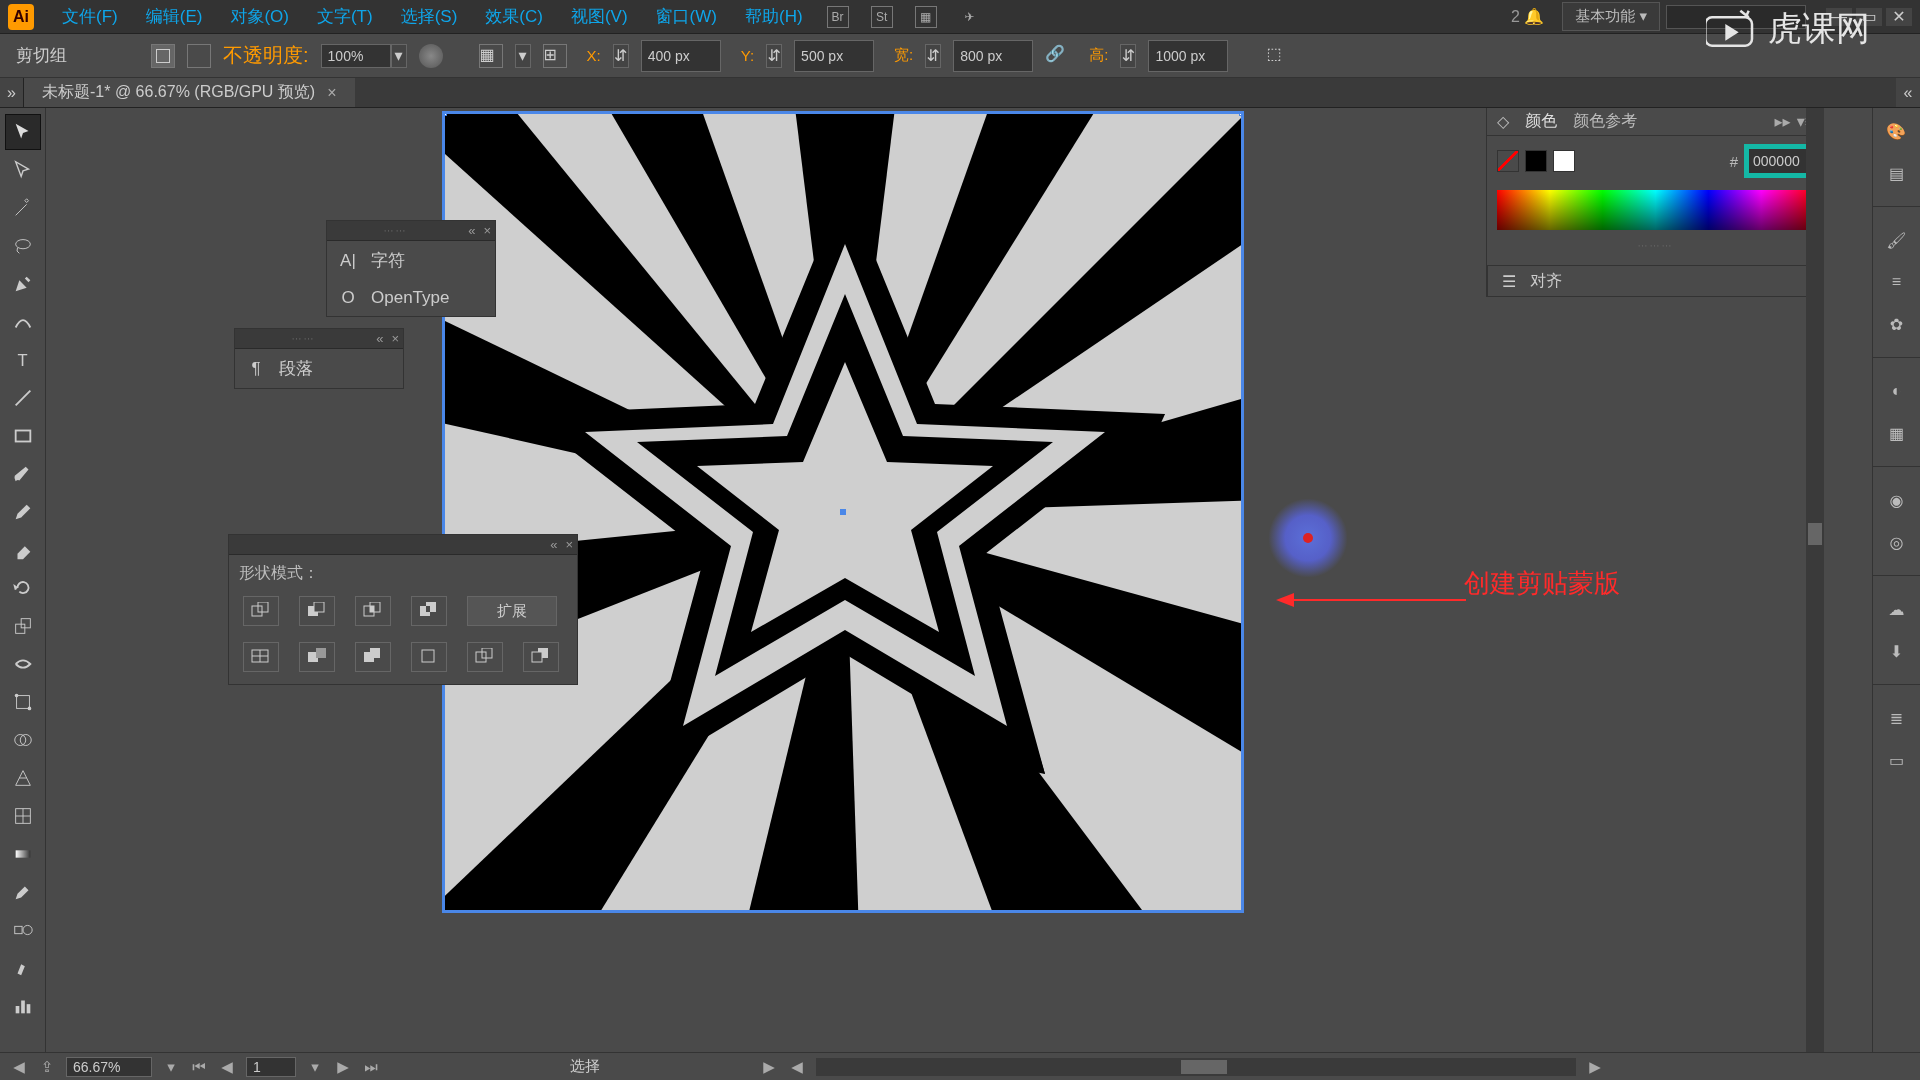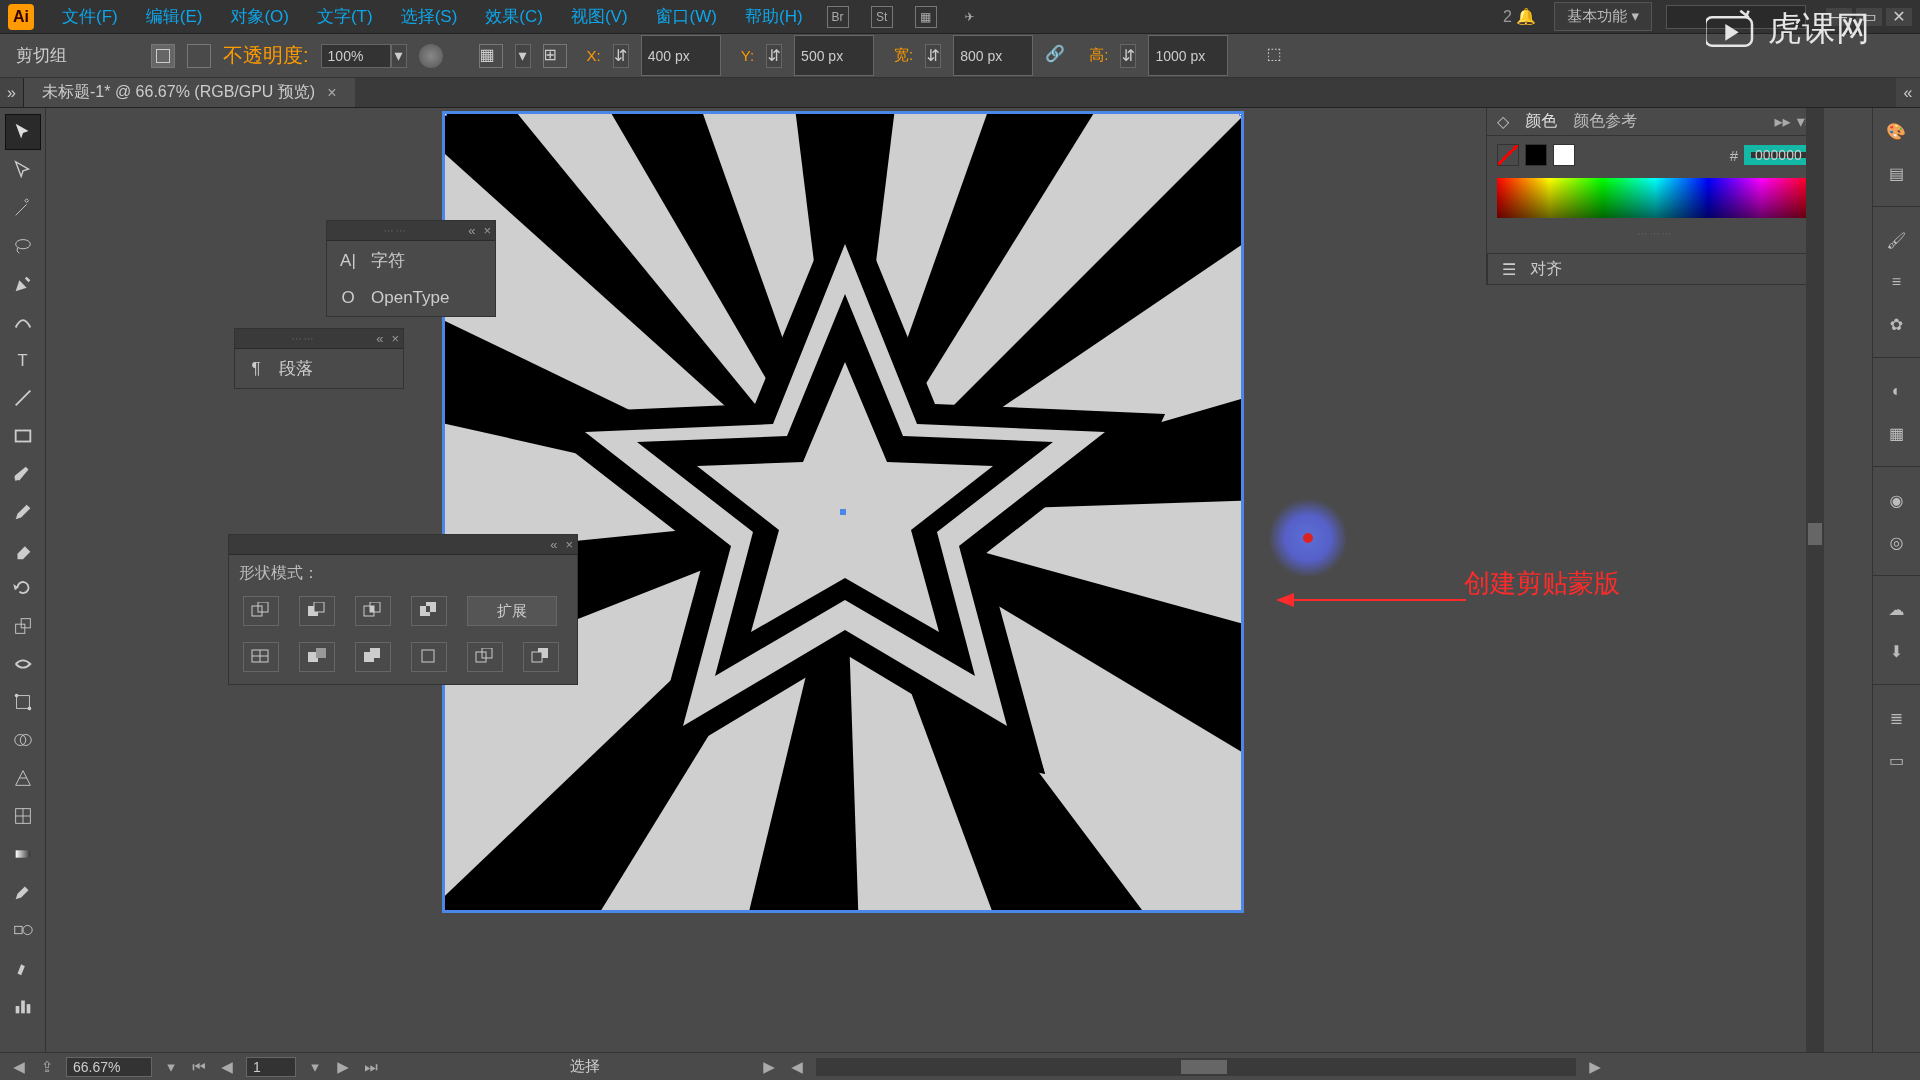--- a/index.html
+++ b/index.html
@@ -6,31 +6,31 @@
 body { background: #4a4a4a; width: 1920px; height: 1080px; overflow: hidden; position: relative; color: #ccc; }
 
 
 .menubar { height: 34px; background: #333; display: flex; align-items: center; padding: 0 8px; border-bottom: 1px solid #222; }
 .ai-logo { width: 26px; height: 26px; background: #ff9a00; border-radius: 4px; display: flex; align-items: center; justify-content: center; color: #330000; font-weight: bold; font-size: 16px; margin-right: 14px; }
 .menu-item { padding: 0 14px; font-size: 17px; color: #0ea5e9; cursor: pointer; }
 .menubar-icons { display: flex; margin-left: 10px; gap: 22px; align-items: flex-end; }
 .menubar-icon { width: 22px; height: 22px; border: 1px solid #777; display: flex; align-items: center; justify-content: center; font-size: 12px; color: #aaa; }
 .menubar-spacer { flex: 1; }
 .notif { color: #999; margin-right: 18px; font-size: 16px; }
-.workspace-dd { background: #3a3a3a; padding: 4px 12px; border: 1px solid #555; font-size: 15px; color: #bbb; margin-right: 14px; }
+.workspace-dd { background: #3a3a3a; padding: 4px 12px; border: 1px solid #555; font-size: 15px; color: #bbb; margin-right: 6px; }
 .search { width: 140px; height: 24px; background: #2a2a2a; border: 1px solid #555; }
 .win-ctrl { display: flex; gap: 4px; margin-left: 20px; }
 .win-btn { width: 26px; height: 18px; background: #444; display:flex; align-items:center; justify-content:center; color:#ccc; }
 
 
 .controlbar { height: 44px; background: #4a4a4a; border-bottom: 1px solid #333; display: flex; align-items: center; padding: 0 16px; gap: 12px; }
 .ctrl-text { font-size: 17px; color: #ccc; }
 .orange { color: #ff9a00; font-size: 20px; }
 .ctrl-box { width: 24px; height: 24px; border: 1px solid #777; }
-.num-input { width: 80px; height: 41px; background: #333; border: 1px solid #666; color: #ccc; font-size: 14px; padding: 0 6px; display: flex; align-items: center; }
+.num-input { width: 80px; height: 32px; background: #333; border: 1px solid #666; color: #ccc; font-size: 14px; padding: 0 6px; display: flex; align-items: center; }
 .num-lbl { color: #ff9a00; font-size: 15px; margin-left: 8px; }
 .opacity-input { display: flex; align-items: center; }
 .opacity-input .box { width: 70px; height: 24px; background: #333; border: 1px solid #666; padding: 0 6px; display:flex; align-items:center; font-size:14px; }
 .arrow { width: 16px; height: 24px; background: #444; border: 1px solid #666; display: flex; align-items: center; justify-content: center; }
 
 
 .doctab-row { height: 30px; background: #3a3a3a; display: flex; align-items: center; border-bottom: 1px solid #222; }
 .expand-tab { width: 24px; height: 100%; background:#444; display:flex;align-items:center;justify-content:center;border-right:1px solid #222; }
 .doctab { padding: 0 18px; height: 100%; display: flex; align-items: center; background: #4a4a4a; font-size: 16px; color: #ccc; }
 .doctab-close { margin-left: 12px; color: #aaa; cursor:pointer; }
@@ -72,21 +72,21 @@
 .right-panel { position: absolute; right: 48px; top: 0; width: 338px; background: #4a4a4a; border-left: 1px solid #333; }
 .rp-tabs { height: 28px; display:flex; align-items:center; padding: 0 10px; gap: 16px; font-size:16px; color:#bbb; border-bottom:1px solid #333; }
 .rp-tabs .active { color:#ddd; }
 .rp-tabs .menu-icons { margin-left:auto; color:#aaa; display:flex; gap:6px; }
 .swatches { padding: 8px 10px; display:flex; align-items:center; gap:6px; }
 .swatch { width: 22px; height: 22px; border: 1px solid #333; position:relative; }
 .swatch.none::after { content:''; position:absolute; left:0; top:0; right:0; bottom:0; background: linear-gradient(to bottom right, transparent 45%, red 45%, red 55%, transparent 55%); }
 .swatch.black { background:#000; }
 .swatch.white { background:#fff; }
 .hex-label { margin-left:auto; font-size:15px; color:#bbb; }
-.hex-input { width: 70px; height:20px; background:#333; border:7px solid #14b8a6; color:#ccc; font-size:14px; padding:0 4px; display:flex;align-items:center; }
+.hex-input { width: 70px; height:34px; background:#333; border:5px solid #14b8a6; color:#ccc; font-size:14px; padding:0 4px; display:flex;align-items:center; }
 .spectrum { height: 40px; margin: 4px 10px 10px; background: linear-gradient(to right, #ff0000, #ffff00, #00ff00, #00ffff, #0000ff, #ff00ff, #ff0000); position:relative; }
 .spectrum::after { content:''; position:absolute; inset:0; background: linear-gradient(to bottom, rgba(255,255,255,0) 0%, rgba(0,0,0,0.6) 100%); }
 
 .align-panel { margin-top: 14px; }
 .align-panel .ap-row { height: 32px; display:flex; align-items:center; padding: 0 14px; gap:14px; border:1px solid #333; font-size:16px; }
 
 .scrollbar-v { position:absolute; right:48px; top: 0; bottom:0; width: 18px; background:#3a3a3a; }
 .scrollbar-v .thumb { position:absolute; left:2px; right:2px; top: 44%; height: 22px; background:#666; }
 
 

